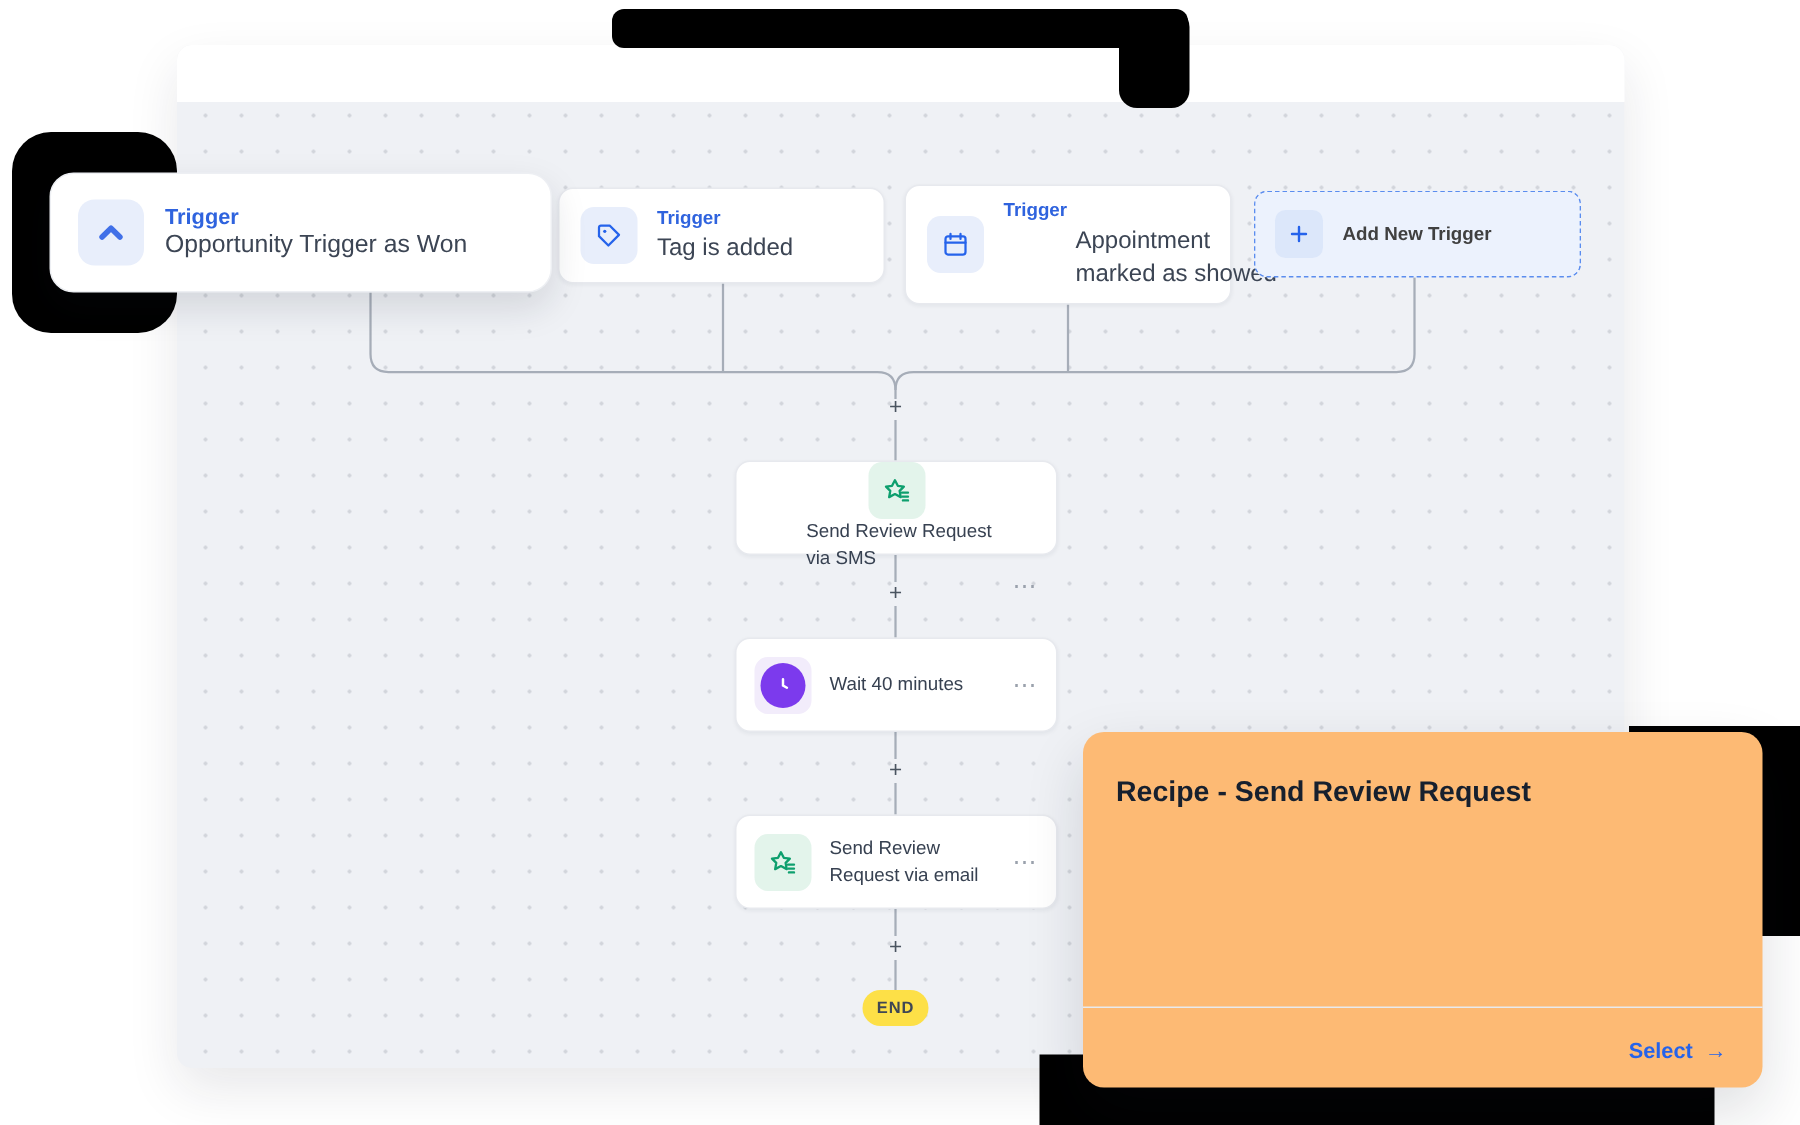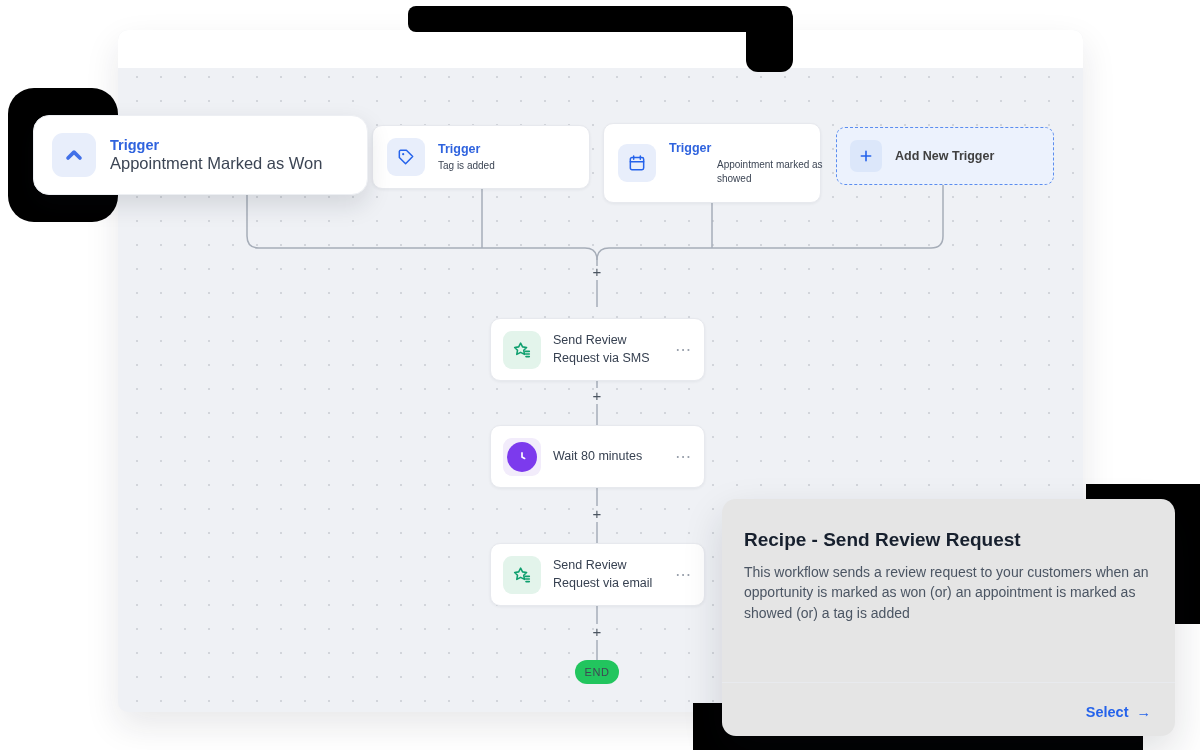--- a/index.html
+++ b/index.html
@@ -49,50 +49,50 @@
     border:1px solid #EDEFF3; box-shadow:0 10px 24px rgba(20,28,45,.13); padding:0 18px; }
   #trigger-card-0 .icon-tile { width:44px; height:44px; border-radius:11px; }
   #trigger-card-0 .txt { margin-left:14px; }
   #trigger-card-0 .t-label { font-size:14.5px; }
   #trigger-card-0 .t-name { font-size:16.5px; margin-top:1px; }
 
   .small-trigger { padding:0 14px; }
   .small-trigger .icon-tile { width:38px; height:38px; }
   .small-trigger .txt { margin-left:13px; }
   .small-trigger .t-label { font-size:12.5px; }
-  .small-trigger .t-name { font-size:10px; margin-top:3px; line-height:1.35; }
+  .small-trigger .t-name { font-size:16px; margin-top:3px; line-height:1.35; }
   #trigger-card-1 { left:372px; top:125px; width:218px; height:64px; }
   #trigger-card-2 { left:603px; top:123px; width:218px; height:80px; }
   #trigger-card-2 .t-name { width:140px;margin-left:48px; }
 
   #add-trigger { left:836px; top:127px; width:218px; height:58px; position:absolute; z-index:3;
     background:#ECF2FD; border:1.4px dashed #5B8DEF; border-radius:9px; display:flex; align-items:center;
     padding:0 13px; cursor:pointer; }
   #add-trigger .icon-tile { width:32px; height:32px; background:#DCE7FA; border-radius:7px; }
   #add-trigger .label { margin-left:13px; color:#404040; font-weight:700; font-size:12.5px; }
 
   
   .action-card { padding:0 12px; }
   .action-card .icon-tile { width:38px; height:38px; }
   .action-card .txt { margin-left:12px; font-size:12.5px; color:#374151; line-height:1.4; width:132px; }
   .action-card .menu { margin-left:auto; color:#9AA1AC; font-size:16px; letter-spacing:1px; cursor:pointer; }
-  #action-card-0 { left:490px; top:318px; width:215px; height:63px; }
+  #action-card-0 { left:490px; top:307px; width:215px; height:63px;flex-direction:column; }
   #action-card-1 { left:490px; top:425px; width:215px; height:63px; }
   #action-card-2 { left:490px; top:543px; width:215px; height:63px;justify-content:flex-end; }
   .clock-circle { width:30px; height:30px; border-radius:50%; background:#7C3AED;
     display:flex; align-items:center; justify-content:center; }
 
   
   #end-pill { position:absolute; left:575px; top:660px; width:44px; height:24px; z-index:3;
-    background:#22c55e; border-radius:12px; display:flex; align-items:center; justify-content:center;
-    font-size:11px; font-weight:400; color:#3F4754; letter-spacing:.6px; }
-
-  
-  #recipe-card { position:absolute; left:722px; top:499px; width:453px; height:237px; z-index:5;
-    background:#e5e5e5; border-radius:14px; box-shadow:0 16px 40px rgba(20,28,45,.14); }
+    background:#fde047; border-radius:12px; display:flex; align-items:center; justify-content:center;
+    font-size:11px; font-weight:700; color:#3F4754; letter-spacing:.6px; }
+
+  
+  #recipe-card { position:absolute; left:722px; top:488px; width:453px; height:237px; z-index:5;
+    background:#fdba74; border-radius:14px; box-shadow:0 16px 40px rgba(20,28,45,.14); }
   #recipe-title { position:absolute; left:22px; top:30px; font-size:19px; font-weight:700; color:#17202E; }
   #recipe-desc { position:absolute; left:22px; top:63px; width:408px; font-size:14px; color:#4B5563; line-height:1.46; }
   #recipe-divider { position:absolute; left:0; bottom:53px; width:100%; height:1px; background:#E8EAEE; }
   #recipe-select { position:absolute; right:24px; bottom:16px; display:flex; align-items:center; gap:8px;
     color:#2563EB; font-size:14.5px; font-weight:700; cursor:pointer; background:none; border:none; }
 </style>
 </head>
 <body>
 
 <div id="stage">
@@ -130,21 +130,21 @@
 
 
   <div class="card" id="trigger-card-0">
     <div class="icon-tile tile-blue">
       <svg width="26" height="26" viewBox="0 0 24 24" fill="none">
         <path d="M6.5 14.8 L12 9.4 L17.5 14.8" stroke="#4170E8" stroke-width="3.4" stroke-linecap="round" stroke-linejoin="round"></path>
       </svg>
     </div>
     <div class="txt">
       <div class="t-label">Trigger</div>
-      <div class="t-name">Appointment Marked as Won</div>
+      <div class="t-name">Opportunity Trigger as Won</div>
     </div>
   </div>
 
   <div class="card small-trigger" id="trigger-card-1">
     <div class="icon-tile tile-blue">
       <svg width="20" height="20" viewBox="0 0 24 24" fill="none">
         <path d="M4 12.5 V5.5 A1.5 1.5 0 0 1 5.5 4 H12.5 L20 11.5 L11.5 20 Z" stroke="#2563EB" stroke-width="1.8" stroke-linejoin="round"></path>
         <circle cx="8.6" cy="8.6" r="1.3" fill="#2563EB"></circle>
       </svg>
     </div>
@@ -188,40 +188,39 @@
   </div>
 
   <div class="card action-card" id="action-card-1">
     <div class="icon-tile tile-purple">
       <div class="clock-circle">
         <svg width="18" height="18" viewBox="0 0 24 24" fill="none" stroke="#ffffff" stroke-width="2.2" stroke-linecap="round">
           <path d="M12 6.5 V12 L15.5 14"></path>
         </svg>
       </div>
     </div>
-    <div class="txt">Wait 80 minutes</div>
+    <div class="txt">Wait 40 minutes</div>
     <div class="menu">⋯</div>
   </div>
 
   <div class="card action-card" id="action-card-2">
     <div class="icon-tile tile-green">
       <svg width="22" height="22" viewBox="0 0 24 24" fill="none" stroke="#0E9F6E" stroke-width="1.7" stroke-linecap="round" stroke-linejoin="round">
         <path d="M10.5 4.5 L12.6 8.6 L17 9.2 L13.9 12.3 L14.7 16.8 L10.5 14.6 L6.3 16.8 L7.1 12.3 L4 9.2 L8.4 8.6 Z"></path>
         <path d="M15.5 13.5 H20 M15.9 16.4 H20 M16.3 19.2 H20"></path>
       </svg>
     </div>
     <div class="txt">Send Review Request via email</div>
     <div class="menu">⋯</div>
   </div>
 
   <div id="end-pill">END</div>
 
   <div id="recipe-card">
     <div id="recipe-title">Recipe - Send Review Request</div>
-    <div id="recipe-desc">This workflow sends a review request to your customers when an opportunity is marked as won (or) an appointment is marked as showed (or) a tag is added</div>
     <div id="recipe-divider"></div>
     <button id="recipe-select">
       <span>Select</span>
       <span>→</span>
     </button>
   </div>
 
 </div>
 
 </body></html>

